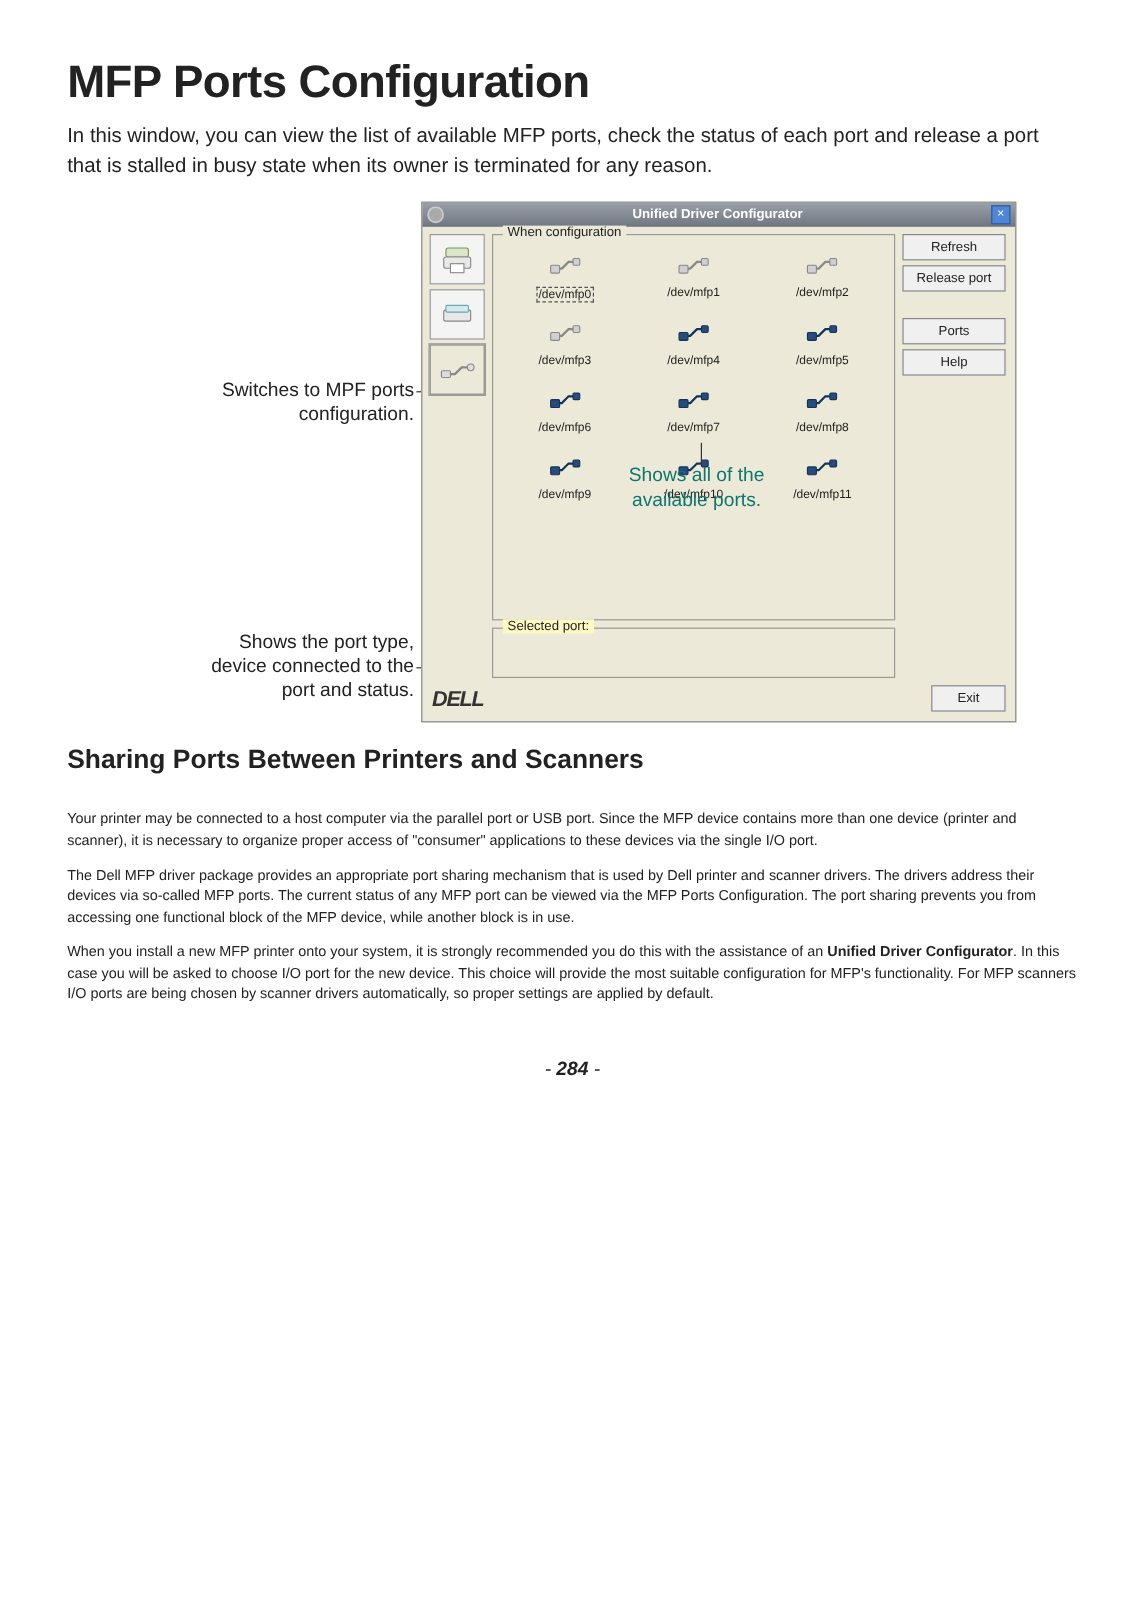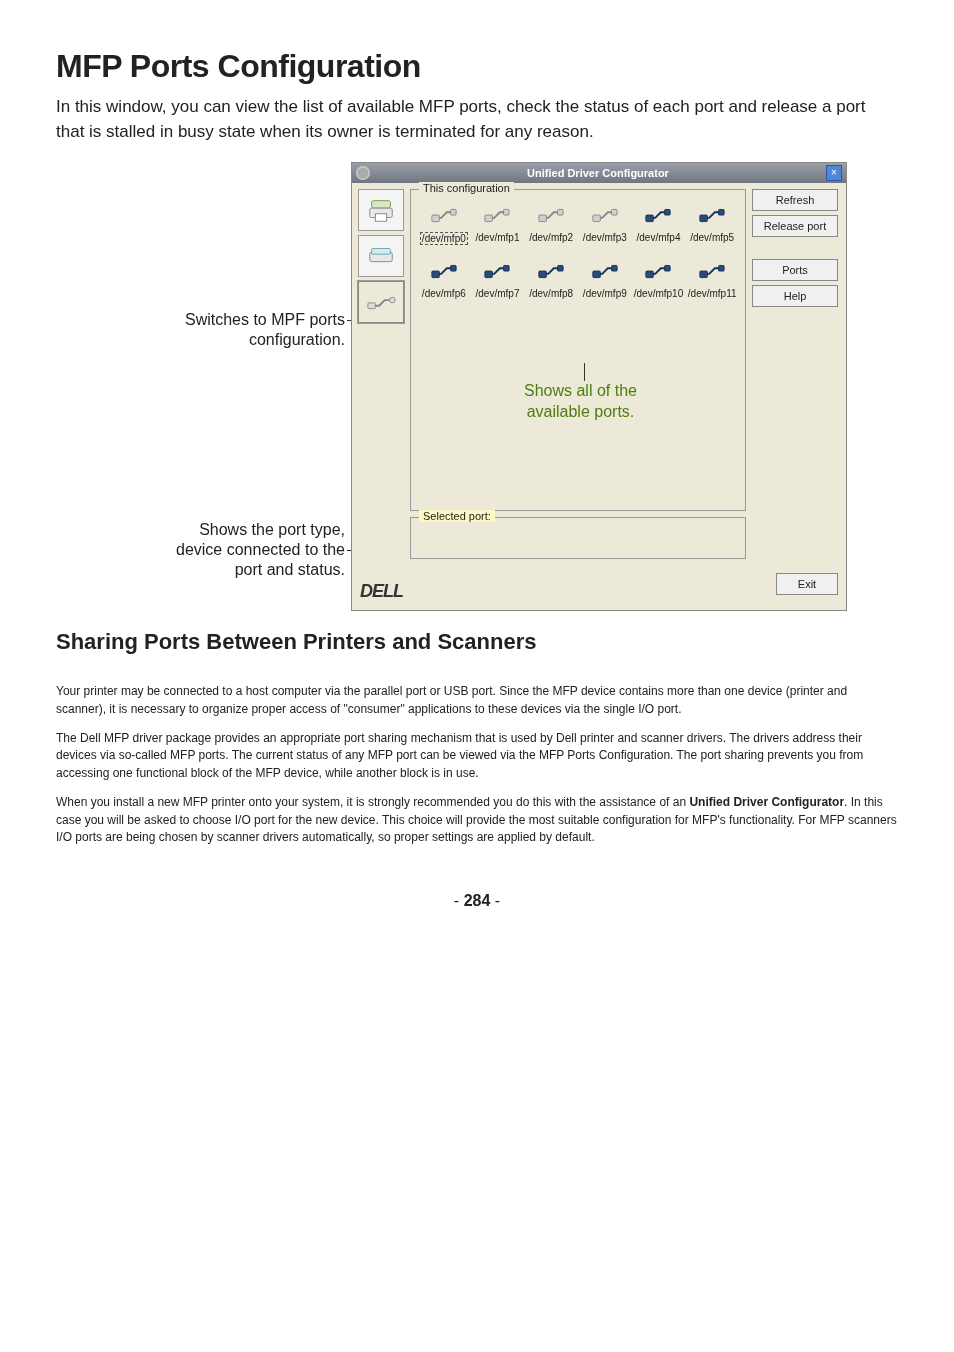--- a/index.html
+++ b/index.html
@@ -8,21 +8,21 @@
     background: #fff;
     font-family: "Segoe UI", Arial, sans-serif;
     color: #222;
     width: 954px;
   }
   .page {
     padding: 48px 56px 40px 56px;
     box-sizing: border-box;
   }
   h1 {
-    font-size: 32px;
+    font-size: 38px;
     font-weight: 700;
     margin: 0 0 10px 0;
     letter-spacing: -0.5px;
   }
   p.intro {
     font-size: 17px;
     line-height: 1.45;
     margin: 0 0 18px 0;
   }
   
@@ -116,21 +116,21 @@
   }
   .groupbox .legend {
     position: absolute;
     top: -8px; left: 8px;
     background: #ece9d8;
     padding: 0 4px;
     font-size: 11px;
   }
   .ports-grid {
     display: grid;
-    grid-template-columns: repeat(6, 1fr);
+    grid-template-columns: repeat(3, 1fr);
     gap: 21px 4px;
     padding:4px 0 0 0;
     height: 298px;
     align-content: start;
     row-gap: 2px;
   }
   .port-item {
     display:flex;
     flex-direction:column;
     align-items:center;
@@ -169,32 +169,31 @@
     justify-content:space-between;
     padding:0 8px 8px 8px;
   }
   .dell-logo {
     font-family: Arial Black, Arial, sans-serif;
     font-weight:900;
     font-size:18px;
     letter-spacing:-1px;
     color:#333;
     font-style:italic;
-    margin-top:16px;
   }
 
   .annotation-avail {
     position: absolute;
     top: 218px;
     left: 172px;
     font-family: "Segoe UI", Arial, sans-serif;
     font-size: 16px;
     text-align: center;
     line-height: 1.3;
-    color:#4d7c0f;
+    color:#0f766e;
     pointer-events:none;
   }
   .annot-stick {
     position:absolute;
     width:1px;
     background:#333;
     left: 232px;
     top: 200px;
     height: 18px;
   }
@@ -216,20 +215,21 @@
   p.body {
     font-size: 12px;
     line-height: 1.45;
     margin: 0 0 12px 0;
   }
 
   .pagenum {
     text-align: center;
     font-size: 16px;
     margin-top: 46px;
+    font-style: italic;
   }
   .pagenum b { font-weight: 700; }
 
   
   .conn {
     position:absolute;
     border-top:1px solid #333;
   }
 </style>
 </head>
@@ -284,21 +284,21 @@
             <svg viewBox="0 0 32 28">
                 <path d="M4 18 L14 18 L20 12 L28 12" stroke="#888" stroke-width="2" fill="none"></path>
                 <rect x="2" y="15" width="8" height="6" rx="1" fill="#ddd" stroke="#888"></rect>
                 <circle cx="28" cy="12" r="3" fill="#ddd" stroke="#888"></circle>
               </svg>
           </div>
         </div>
 
         <div class="center">
           <div class="groupbox">
-            <span class="legend">This configuration</span>
+            <span class="legend">When configuration</span>
             <div class="ports-grid" id="ports-grid">
                 <div class="port-item sel">
                   <div class="pi-icon"><svg viewBox="0 0 30 24">
                       <path d="M4 14 L12 14 L18 8 L26 8" stroke="#888" stroke-width="2" fill="none"></path>
                       <rect x="2" y="11" width="8" height="7" rx="1" fill="#d0d0d0" stroke="#888"></rect>
                       <rect x="22" y="5" width="6" height="6" rx="1" fill="#d0d0d0" stroke="#888"></rect>
                     </svg></div>
                   <div class="pi-label">/dev/mfp0</div>
                 </div>
                 <div class="port-item">

